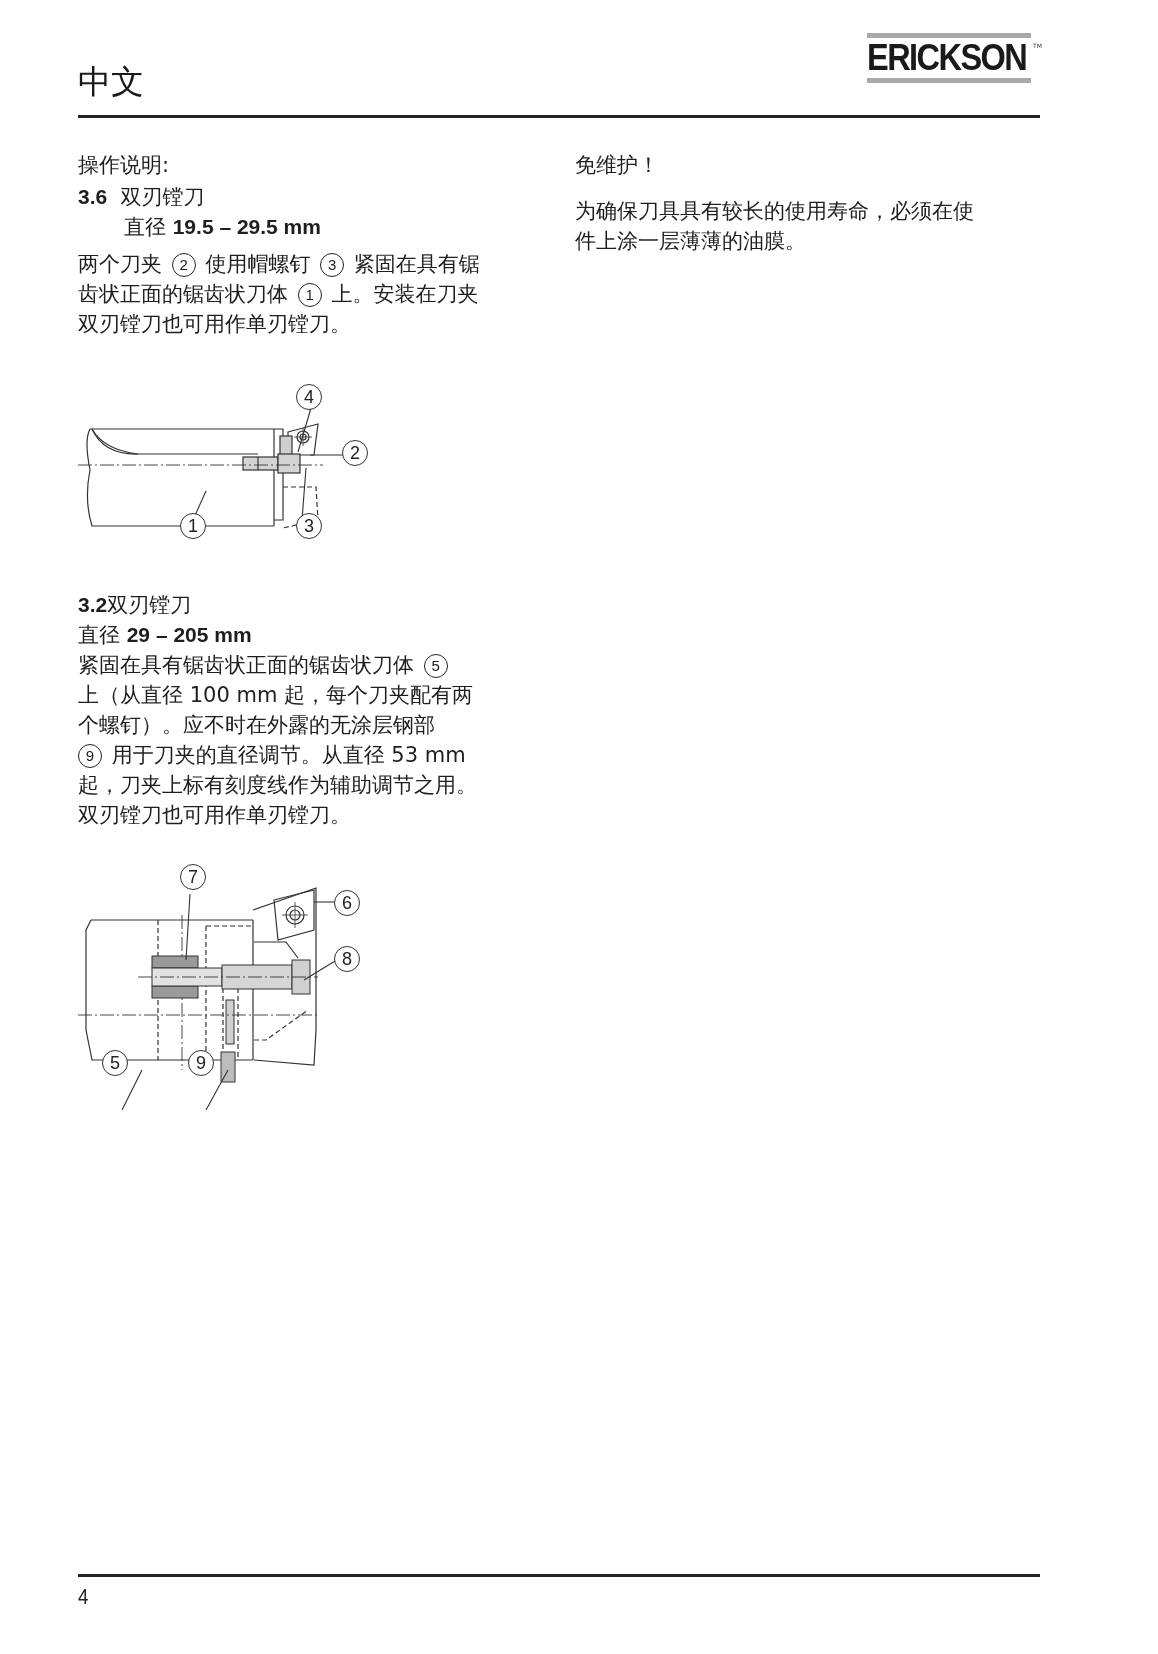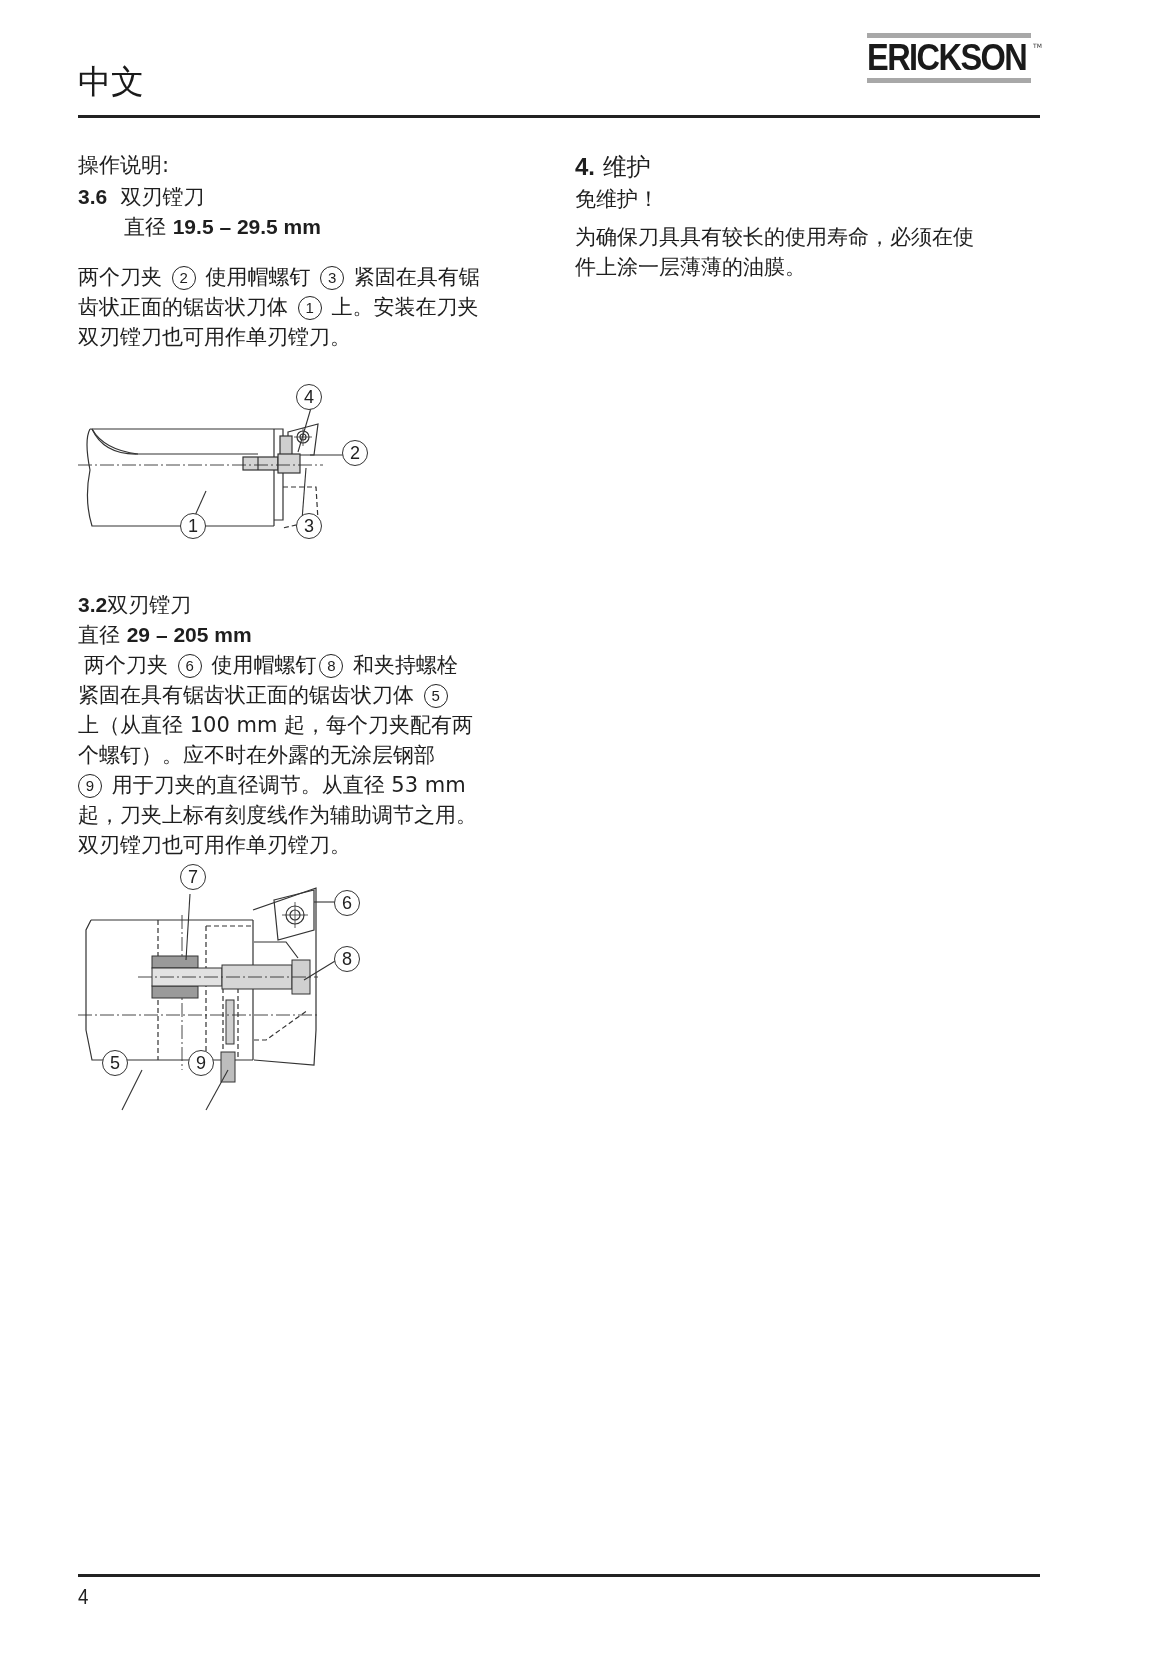--- a/index.html
+++ b/index.html
@@ -39,21 +39,21 @@
 <div class="col-left">
   <p class="p">操作说明:</p>
 
   <p class="p" style="margin-top:2px">
     <span class="b">3.6</span>&nbsp;&nbsp;<span>双刃镗刀</span>
   </p>
   <p class="p" style="padding-left:46px">
     <span>直径</span>
     <span class="b">19.5 – 29.5 mm</span>
   </p>
-  <div style="margin-top:20px">
+  <div style="margin-top:7px">
     <p class="p">
       <span>两个刀夹</span>
       <span class="circ">2</span>
       <span>使用帽螺钉</span>
       <span class="circ">3</span>
       <span>紧固在具有锯</span>
     </p>
     <p class="p">
       <span>齿状正面的锯齿状刀体</span>
       <span class="circ">1</span>
@@ -64,26 +64,20 @@
     </p>
   </div>
 
   <div style="position:absolute; left:0; top:440px; width:470px;">
     <p class="p">
       <span class="b">3.2</span><span>双刃镗刀</span>
     </p>
     <p class="p">
       <span>直径</span>
       <span class="b">29 – 205 mm</span>
-    </p>
-    <p class="p" style="padding-left:6px">
-      <span>两个刀夹</span>
-      <span class="circ">6</span>
-      <span>使用帽螺钉</span><span class="circ">8</span>
-      <span>和夹持螺栓</span>
     </p>
     <p class="p">
       <span>紧固在具有锯齿状正面的锯齿状刀体</span>
       <span class="circ">5</span>
     </p>
     <p class="p">
       <span>上（从直径 100 mm 起，每个刀夹配有两</span>
     </p>
     <p class="p">
       <span>个螺钉）。应不时在外露的无涂层钢部</span>
@@ -185,25 +179,21 @@
     </g>
   </svg>
   <div class="callout" style="left:102px; top:-6px">7</div>
   <div class="callout" style="left:256px; top:20px">6</div>
   <div class="callout" style="left:256px; top:76px">8</div>
   <div class="callout" style="left:24px; top:180px">5</div>
   <div class="callout" style="left:110px; top:180px">9</div>
 </div>
 
 <div class="col-right">
-  <p class="h-right">
-    <span class="b">4.</span>
-    <span>维护</span>
-  </p>
   <p class="p">免维护！</p>
-  <div style="margin-top:8px">
+  <div style="margin-top:16px">
     <p class="p">为确保刀具具有较长的使用寿命，必须在使</p>
     <p class="p">件上涂一层薄薄的油膜。</p>
   </div>
 </div>
 
 <div class="rule-bot"></div>
 <div class="page-num">4</div>
 
 </body></html>

